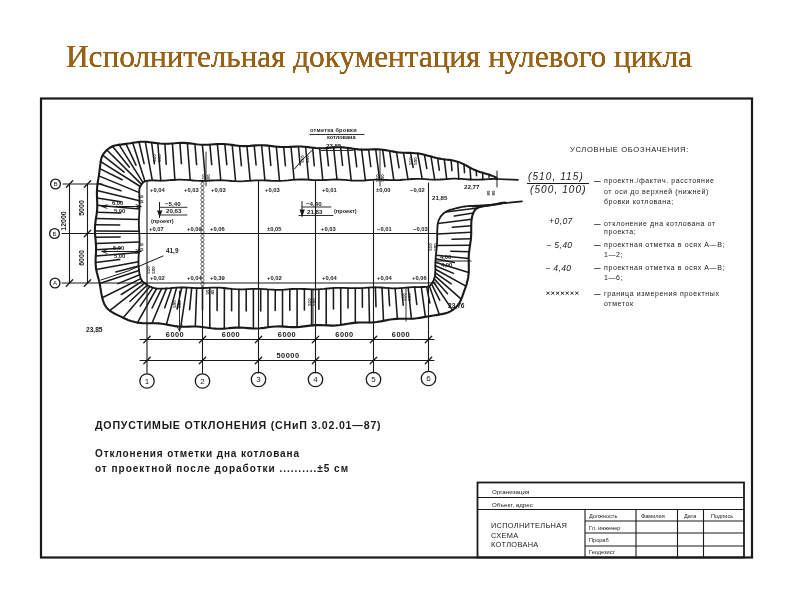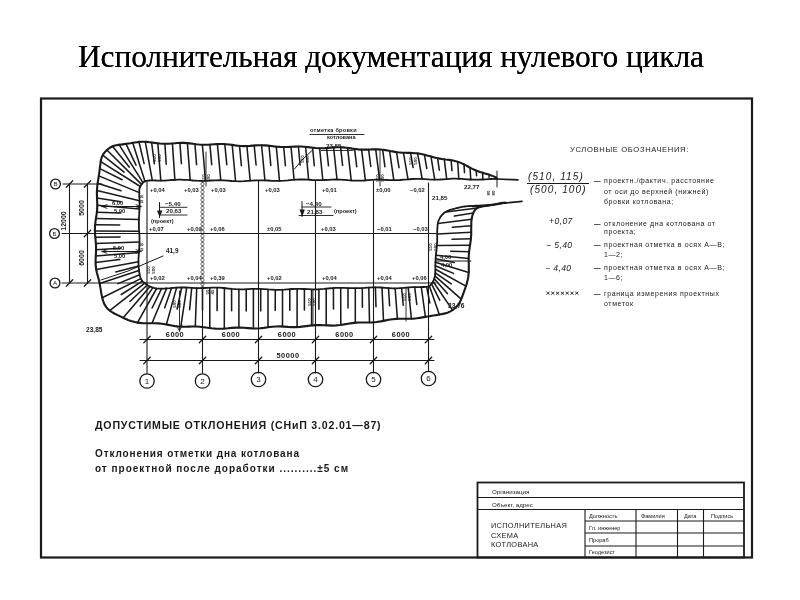--- a/index.html
+++ b/index.html
@@ -1,18 +1,18 @@
 <!DOCTYPE html>
 <html><head><meta charset="utf-8">
 <style>
 html,body{margin:0;padding:0;background:#ffffff;width:800px;height:600px;overflow:hidden;position:relative}
 svg text{stroke:none}
 </style></head>
 <body>
-<div style="position:absolute;left:78px;top:39px;font-family:'Liberation Serif',serif;font-size:31.5px;color:#000000;white-space:nowrap;letter-spacing:-0.15px;filter:blur(0.25px);text-shadow:0 0 0.35px #161616">Исполнительная документация нулевого цикла</div>
+<div style="position:absolute;left:66px;top:39px;font-family:'Liberation Serif',serif;font-size:31.5px;color:#a16207;white-space:nowrap;letter-spacing:-0.15px;filter:blur(0.25px);text-shadow:0 0 0.35px #161616">Исполнительная документация нулевого цикла</div>
 <svg width="800" height="600" viewBox="0 0 800 600" style="position:absolute;left:0;top:0;filter:blur(0.32px)">
 <g fill="none" stroke="#1a1a1a" stroke-linecap="round">
 <rect x="41" y="98.5" width="711" height="459" stroke-width="2.2"></rect>
 <path d="M497.0 179.0L496.3 177.5L494.8 176.9L493.1 176.1L491.1 175.4L489.0 174.6L486.7 173.9L484.4 173.3L482.1 172.6L479.9 171.9L477.9 171.2L476.0 170.5L474.2 169.7L472.4 168.9L470.6 168.0L468.8 167.0L467.1 166.0L465.4 165.1L463.7 164.2L461.9 163.4L460.1 162.6L458.4 161.9L456.6 161.4L454.8 160.9L453.1 160.5L451.3 160.2L449.4 159.9L447.6 159.7L445.7 159.5L443.8 159.2L441.8 159.0L439.7 158.6L437.7 158.2L435.6 157.8L433.4 157.2L431.3 156.6L429.1 156.0L426.9 155.4L424.6 154.8L422.4 154.2L420.0 153.8L417.7 153.4L415.2 153.2L412.7 153.0L410.2 152.9L407.7 152.9L405.1 152.8L402.5 152.7L400.0 152.5L397.5 152.3L395.0 151.9L392.5 151.4L390.1 151.0L387.7 150.5L385.3 150.1L382.9 149.8L380.4 149.5L377.9 149.4L375.4 149.3L372.7 149.4L370.0 149.5L367.2 149.6L364.3 149.6L361.4 149.6L358.3 149.4L355.3 149.0L352.3 148.6L349.2 148.1L346.1 147.7L343.1 147.4L340.0 147.2L337.0 147.2L334.0 147.4L331.0 147.6L328.0 147.9L325.0 148.1L322.0 148.2L319.0 148.2L316.0 148.0L313.0 147.7L310.0 147.4L307.0 147.0L304.0 146.7L301.0 146.5L298.0 146.5L295.0 146.6L292.0 146.7L289.0 146.9L286.0 147.0L283.0 147.0L280.0 146.9L277.0 146.7L274.0 146.4L271.0 146.0L268.0 145.6L265.0 145.4L262.0 145.3L259.0 145.3L256.0 145.4L253.0 145.6L250.0 145.9L247.0 146.0L244.0 146.1L241.0 146.0L238.0 145.7L235.0 145.4L232.0 144.9L229.0 144.5L226.0 144.2L223.0 144.0L220.0 144.0L217.0 144.1L214.0 144.3L211.0 144.5L208.0 144.7L205.0 144.7L202.0 144.7L199.0 144.5L196.0 144.2L193.0 143.8L190.0 143.4L187.0 143.1L183.9 142.9L180.9 142.9L177.8 143.0L174.7 143.3L171.6 143.5L168.6 143.7L165.7 143.7L162.8 143.7L160.0 143.5L157.3 143.2L154.6 142.9L152.0 142.5L149.4 142.2L146.9 141.9L144.4 141.8L142.0 141.8L139.6 141.9L137.3 142.2L135.0 142.5L132.8 142.8L130.6 143.2L128.4 143.5L126.3 143.8L124.2 144.1L122.2 144.4L120.2 144.6L118.3 144.9L116.6 145.2L114.9 145.6L113.2 146.1L111.7 146.8L110.3 147.5L109.0 148.3L107.8 149.2L106.7 150.2L105.7 151.2L104.8 152.3L103.9 153.3L103.2 154.4L102.6 155.5L102.0 156.6L101.6 157.6L101.3 158.7L101.0 159.7L100.8 160.8L100.6 162.0L100.5 163.2L100.3 164.6L100.1 166.0L99.9 167.6L99.7 169.2L99.5 171.0L99.3 172.8L99.0 174.6L98.7 176.6L98.4 178.6L98.0 180.7L97.7 182.8L97.4 184.9L97.2 187.2L97.0 189.6L96.9 192.0L96.9 194.5L97.0 197.1L97.1 199.7L97.2 202.4L97.3 205.0L97.2 207.5L97.1 210.1L96.8 212.6L96.5 215.0L96.1 217.5L95.7 220.0L95.4 222.5L95.1 225.0L95.0 227.5L94.9 230.0L95.0 232.5L95.1 235.0L95.4 237.5L95.6 240.1L95.8 242.6L96.0 245.2L96.1 247.8L96.0 250.3L96.0 252.8L95.8 255.3L95.7 257.7L95.6 260.0L95.6 262.3L95.7 264.5L95.8 266.7L96.1 268.7L96.5 270.8L96.9 272.7L97.4 274.6L97.9 276.5L98.4 278.3L98.9 280.0L99.3 281.7L99.6 283.3L99.9 284.9L100.2 286.4L100.4 287.9L100.7 289.4L100.9 290.8L101.1 292.2L101.4 293.7L101.7 295.1L102.0 296.6L102.3 298.0L102.7 299.4L103.1 300.8L103.6 302.2L104.1 303.6L104.8 304.9L105.6 306.2L106.4 307.4L107.4 308.5L108.4 309.5L109.6 310.5L110.8 311.4L112.1 312.2L113.5 313.0L114.8 313.7L116.2 314.4L117.6 315.1L119.0 315.7L120.3 316.4L121.7 317.0L122.9 317.6L124.1 318.2L125.3 318.7L126.6 319.3L127.9 319.9L129.4 320.4L131.0 321.0L132.9 321.5L135.0 322.1L137.3 322.6L139.9 322.9L142.7 323.2L145.7 323.3L148.8 323.3L152.0 323.2L155.2 323.2L158.5 323.4L161.8 323.7L165.1 324.3L168.3 324.9L171.6 325.5L175.0 326.1L178.4 326.5L181.8 326.7L185.4 326.7L189.0 326.6L192.6 326.5L196.3 326.5L200.0 326.7L203.8 327.2L207.7 327.7L211.6 328.3L215.6 328.6L219.7 328.8L223.7 328.6L227.8 328.3L231.9 327.9L236.0 327.6L240.0 327.6L244.0 327.8L248.0 328.1L252.0 328.4L256.0 328.5L260.0 328.3L264.0 327.9L268.0 327.3L272.0 326.8L276.0 326.5L280.0 326.4L284.0 326.6L288.0 326.9L292.0 327.1L296.0 327.1L300.0 326.9L304.0 326.4L308.0 325.9L312.0 325.4L316.0 325.1L320.0 325.1L324.0 325.2L328.0 325.4L332.1 325.6L336.1 325.4L340.1 325.0L344.1 324.4L348.0 323.7L352.0 323.1L356.0 322.6L360.0 322.5L364.1 322.5L368.2 322.5L372.4 322.4L376.5 322.0L380.7 321.4L384.7 320.6L388.7 319.8L392.6 319.2L396.3 318.9L399.9 318.7L403.4 318.7L406.9 318.8L410.3 318.8L413.5 318.6L416.7 318.3L419.7 317.9L422.5 317.4L425.2 316.9L427.6 316.5L429.9 316.1L431.9 315.7L433.6 315.5L435.1 315.3L436.4 315.1L437.6 314.9L438.7 314.7L439.8 314.5L440.8 314.3L441.8 314.1L443.0 313.9L444.1 313.6L445.1 313.4L446.2 313.1L447.1 312.7L448.1 312.4L449.0 312.0L449.9 311.6L450.8 311.1L451.6 310.6L452.4 310.1L453.2 309.6L454.0 309.0L454.8 308.3L455.5 307.6L456.3 307.0L456.9 306.2L457.6 305.5L458.2 304.7L458.7 304.0L459.2 303.2L459.7 302.4L460.1 301.6L460.5 300.8L460.9 300.1L461.2 299.3L461.5 298.5L461.8 297.6L462.2 296.8L462.5 295.9L462.8 294.9L463.2 294.0L463.5 293.0L463.9 292.0L464.2 290.9L464.6 289.9L465.0 288.8L465.4 287.7L465.8 286.5L466.2 285.3L466.6 284.1L466.9 282.9L467.3 281.6L467.6 280.2L467.9 278.9L468.2 277.5L468.4 276.0L468.5 274.6L468.7 273.1L468.8 271.6L468.8 270.1L468.8 268.5L468.8 266.9L468.8 265.3L468.8 263.7L468.7 262.0L468.7 260.3L468.7 258.7L468.7 257.1L468.8 255.5L468.9 254.0L469.1 252.5L469.2 251.0L469.4 249.6L469.6 248.1L469.8 246.7L470.0 245.4L470.2 244.0L470.4 242.6L470.6 241.3L470.8 240.0L470.9 238.7L471.0 237.5L471.1 236.2L471.2 235.0L471.2 233.8L471.2 232.6L471.2 231.4L471.2 230.2L471.2 229.1L471.2 228.0L471.2 226.9L471.2 225.8L471.3 224.7L471.3 223.7L471.3 222.6L471.4 221.6L471.4 220.6L471.6 219.6L471.7 218.7L471.9 217.7L472.1 216.8L472.3 215.9L472.6 215.0L472.9 214.1L473.2 213.3L473.6 212.4L474.0 211.6L474.4 210.9L474.9 210.2L475.4 209.6L476.0 209.0L476.6 208.6L477.1 208.2L477.8 207.8L478.4 207.6L479.1 207.3L479.7 207.1L480.5 206.9L481.2 206.7L482.0 206.5L482.9 206.4L483.7 206.2L484.6 206.0L485.6 205.9L486.6 205.7L487.6 205.6L488.6 205.4L489.7 205.2L490.9 205.0L492.0 204.8L493.3 204.6L494.8 204.3L496.3 204.0L498.0 203.7L499.6 203.4L501.2 203.1L502.7 202.9L504.0 202.7L505.1 202.6L506.0 203.0" stroke-width="2.1"></path>
 <path d="M506.0 203.0L505.0 202.9L503.8 203.1L502.4 203.3L500.8 203.6L499.0 203.9L497.2 204.3L495.4 204.6L493.5 204.9L491.7 205.1L490.1 205.3L488.5 205.4L486.8 205.5L485.2 205.6L483.5 205.6L481.9 205.6L480.2 205.7L478.6 205.7L477.0 205.7L475.5 205.7L474.0 205.8L472.6 205.8L471.2 205.9L469.8 206.0L468.5 206.1L467.2 206.2L465.9 206.3L464.7 206.5L463.4 206.7L462.2 206.9L461.0 207.1L459.8 207.4L458.6 207.7L457.5 208.0L456.3 208.2L455.2 208.5L454.1 208.8L453.0 209.1L452.0 209.4L451.1 209.6L450.2 209.9L449.3 210.2L448.5 210.5L447.8 210.8L447.1 211.1L446.5 211.5L445.8 211.8L445.2 212.2L444.6 212.6L444.1 213.0L443.5 213.5L442.9 214.0L442.4 214.5L441.9 215.1L441.4 215.7L440.9 216.3L440.4 217.0L440.0 217.7L439.6 218.4L439.3 219.1L438.9 219.8L438.6 220.5L438.4 221.2L438.2 221.9L438.0 222.7L437.9 223.4L437.7 224.2L437.6 225.0L437.5 225.9L437.5 226.9L437.4 227.9L437.3 229.1L437.3 230.4L437.2 231.9L437.2 233.3L437.2 234.9L437.2 236.4L437.2 237.9L437.2 239.4L437.2 240.7L437.1 242.0L437.0 243.2L437.0 244.2L436.9 245.3L436.8 246.2L436.7 247.2L436.7 248.1L436.6 249.0L436.5 250.0L436.4 251.0L436.3 252.0L436.1 253.0L436.0 254.1L435.9 255.2L435.8 256.3L435.7 257.4L435.7 258.5L435.6 259.6L435.5 260.8L435.5 261.9L435.4 263.0L435.4 264.1L435.3 265.2L435.3 266.4L435.3 267.5L435.4 268.7L435.4 269.8L435.3 270.9L435.3 272.0L435.3 273.0L435.2 274.0L435.0 275.0L434.9 275.9L434.7 276.8L434.5 277.7L434.3 278.6L434.0 279.4L433.7 280.2L433.4 281.0L433.0 281.7L432.5 282.3L432.1 282.9L431.7 283.5L431.4 284.0L431.0 284.6L430.6 285.1L429.9 285.6L429.2 286.0L428.2 286.3L427.0 286.6L425.6 286.8L423.8 287.0L421.9 287.0L419.7 287.1L417.4 287.1L414.8 287.1L412.2 287.2L409.3 287.4L406.3 287.6L403.2 287.9L400.0 288.1L396.6 288.3L392.9 288.3L389.1 288.1L385.0 287.8L380.9 287.5L376.7 287.3L372.5 287.4L368.2 287.6L364.1 287.9L360.0 288.1L356.0 288.2L352.0 288.2L348.0 288.1L344.0 287.9L340.0 287.8L336.0 287.9L332.0 288.1L328.0 288.5L324.0 288.9L320.0 289.2L316.0 289.4L312.0 289.4L308.0 289.2L304.0 289.0L300.0 288.8L296.0 288.8L292.0 289.0L288.0 289.3L284.0 289.6L280.0 289.8L276.0 289.8L272.0 289.6L268.0 289.4L264.0 289.1L260.0 288.9L256.0 288.8L252.0 288.9L248.0 289.1L244.0 289.3L240.0 289.4L236.0 289.2L231.9 288.9L227.8 288.5L223.8 288.0L219.7 287.7L215.7 287.6L211.6 287.7L207.7 287.9L203.8 288.0L200.0 288.1L196.2 288.1L192.3 287.9L188.3 287.7L184.4 287.5L180.6 287.5L177.0 287.6L173.5 287.8L170.3 288.1L167.5 288.3L165.0 288.5L163.0 288.6L161.4 288.6L160.1 288.7L159.1 288.7L158.4 288.7L157.7 288.6L157.1 288.6L156.4 288.5L155.7 288.3L154.9 288.1L153.9 287.9L153.0 287.6L152.0 287.3L151.1 286.9L150.1 286.5L149.2 286.1L148.4 285.7L147.5 285.2L146.7 284.6L146.0 284.0L145.3 283.5L144.5 282.9L143.9 282.4L143.2 281.9L142.6 281.3L142.0 280.6L141.4 279.8L140.9 278.8L140.4 277.5L140.0 276.0L139.6 274.2L139.2 272.0L138.9 269.7L138.7 267.1L138.5 264.4L138.5 261.6L138.5 258.7L138.7 255.7L138.9 252.8L139.1 250.0L139.3 247.1L139.5 244.2L139.5 241.1L139.5 238.0L139.4 234.9L139.2 231.8L139.0 228.8L138.9 225.7L138.9 222.8L138.9 220.0L139.0 217.2L139.2 214.4L139.3 211.6L139.5 208.9L139.6 206.2L139.6 203.6L139.5 201.2L139.5 198.9L139.4 196.8L139.3 195.0L139.3 193.4L139.3 192.1L139.3 191.0L139.3 190.0L139.4 189.2L139.5 188.5L139.7 187.8L140.0 187.1L140.3 186.5L140.7 185.8L141.1 185.1L141.5 184.4L141.9 183.8L142.4 183.2L142.9 182.6L143.6 182.1L144.4 181.6L145.4 181.2L146.6 180.9L147.9 180.6L149.5 180.5L151.3 180.4L153.2 180.4L155.3 180.5L157.6 180.6L159.9 180.6L162.3 180.6L164.8 180.6L167.4 180.4L170.0 180.2L172.6 180.0L175.3 179.8L178.1 179.7L180.9 179.7L183.9 179.8L186.9 179.9L190.0 180.2L193.2 180.5L196.6 180.7L200.0 180.8L203.6 180.8L207.4 180.7L211.3 180.5L215.3 180.3L219.4 180.2L223.5 180.4L227.7 180.6L231.8 181.0L236.0 181.2L240.0 181.3L244.0 181.2L248.0 180.9L252.0 180.6L256.0 180.4L260.0 180.3L264.0 180.4L268.0 180.5L272.0 180.8L276.0 180.9L280.0 180.8L284.0 180.6L288.0 180.3L292.0 179.9L296.0 179.6L300.0 179.5L304.0 179.5L308.0 179.7L312.0 180.0L316.0 180.1L320.0 180.1L324.0 180.0L328.0 179.8L332.0 179.6L336.0 179.5L340.0 179.6L344.0 179.8L348.0 180.2L352.0 180.5L356.0 180.7L360.0 180.7L364.0 180.5L368.0 180.2L372.0 179.9L376.0 179.7L380.0 179.7L384.0 179.8L388.0 180.0L392.0 180.1L396.0 180.2L400.0 180.0L404.0 179.7L408.2 179.4L412.3 179.0L416.5 178.9L420.6 178.9L424.7 179.1L428.7 179.4L432.6 179.6L436.4 179.6L440.0 179.5L443.4 179.3L446.7 179.1L449.8 178.9L452.9 178.7L455.8 178.7L458.7 178.8L461.5 178.9L464.3 179.1L467.2 179.3L470.0 179.5L472.9 179.7L476.0 179.7L479.2 179.7L482.3 179.5L485.4 179.3L488.3 179.1L491.0 179.0L493.4 178.9L495.4 178.9L497.0 179.0" stroke-width="1.8"></path>
 <path d="M497 179L518 179.8" stroke-width="1.7"></path>
 <path d="M506 203L522 201.3" stroke-width="1.7"></path>
 <path d="M495.6 177.2L494.9 178.9M489.2 174.7L489.0 177.2M482.7 172.8L482.8 179.5M476.2 170.6L476.6 175.7M470.0 167.7L470.8 179.6M464.0 164.4L464.5 172.6M457.7 161.7L458.8 178.8M451.1 160.2L452.0 170.6M444.3 159.3L446.7 179.1M437.6 158.2L439.3 170.1M431.0 156.5L434.7 179.6M424.4 154.7L426.8 168.5M417.6 153.4L422.2 179.0M410.6 152.9L413.1 167.5M403.5 152.8L408.0 179.4M396.5 152.1L399.0 167.7M389.6 150.9L393.8 180.1M382.7 149.8L384.9 166.7M375.7 149.4L379.6 179.7M368.6 149.5L370.8 166.5M361.6 149.6L365.4 180.4M354.6 148.9L356.7 166.7M347.6 147.9L351.2 180.4M340.6 147.2L342.6 165.5M333.6 147.4L337.0 179.5M326.6 148.0L328.5 165.8M319.6 148.2L322.8 180.0M312.6 147.7L314.3 165.8M305.6 146.8L308.6 179.8M298.4 146.5L300.1 165.0M291.0 146.8L294.1 179.7M283.7 147.0L285.4 165.7M276.3 146.6L279.5 180.9M269.0 145.8L270.8 165.4M261.6 145.3L264.9 180.4M254.2 145.5L256.1 165.0M246.9 146.0L250.2 180.8M239.5 145.8L241.4 165.7M232.2 145.0L235.6 181.2M224.8 144.1L226.8 164.6M217.4 144.1L220.8 180.3M209.9 144.6L211.7 164.6M202.4 144.7L205.5 180.8M194.9 144.0L196.6 164.6M187.4 143.2L190.2 180.2M179.9 143.0L181.4 163.6M172.4 143.4L174.9 179.9M164.9 143.7L166.2 164.3M157.8 143.3L160.8 180.6M151.6 142.5L154.4 163.8M145.3 141.8L152.3 180.4M139.0 142.0L144.1 163.6M132.7 142.8L145.0 181.4M126.0 143.9L136.0 165.2M119.2 144.8L143.0 182.6M112.7 146.4L129.2 167.1M106.9 150.0L141.5 184.4M102.7 155.2L124.1 172.1M100.7 161.7L140.3 186.5M99.8 168.6L122.1 179.7M98.8 175.9L139.3 192.6M97.6 183.2L121.0 190.7M97.0 190.5L139.5 200.8M97.0 197.9L120.9 201.8M97.2 205.3L139.5 209.0M96.8 212.2L120.6 213.0M96.0 218.5L138.9 219.5M95.2 224.7L119.7 225.0M94.9 230.9L139.2 231.2M95.3 237.2L120.0 236.9M95.9 243.4L139.5 242.0M96.0 249.7L120.3 248.3M95.8 256.0L139.0 252.4M95.6 262.5L119.7 259.6M138.5 261.7L96.3 269.6M138.6 266.1L115.8 271.9M139.0 270.4L99.7 283.5M139.7 274.8L117.9 283.6M140.8 278.6L102.2 297.7M142.4 281.2L121.3 294.5M144.8 283.1L109.7 310.6M147.3 285.0L129.9 301.5M150.0 286.5L123.2 317.7M152.9 287.6L140.2 306.1M156.6 288.5L137.5 322.6M161.6 288.6L152.1 308.0M166.6 288.4L152.0 323.2M171.6 287.9L164.7 307.8M176.6 287.6L166.4 324.5M181.7 287.5L177.1 309.0M186.7 287.6L180.8 326.6M191.7 287.9L189.6 309.6M196.7 288.1L195.3 326.5M202.5 288.1L202.5 309.9M209.8 287.8L209.8 328.0M217.1 287.7L217.1 310.6M224.4 288.1L224.3 328.6M231.6 288.9L231.6 310.7M238.9 289.3L238.9 327.6M246.2 289.2L246.2 310.9M253.4 288.9L253.4 328.4M260.7 288.9L260.7 310.9M268.0 289.4L268.0 327.3M275.3 289.8L275.2 310.4M282.5 289.6L282.5 326.5M289.8 289.1L289.8 310.3M297.1 288.8L297.1 327.0M304.4 289.0L304.4 309.9M311.6 289.4L311.6 325.4M318.9 289.3L318.9 309.3M326.2 288.7L326.2 325.3M333.4 288.0L333.5 309.0M340.7 287.8L340.8 324.9M348.0 288.1L348.0 308.0M355.3 288.2L355.3 322.7M362.3 288.0L362.4 307.3M368.8 287.5L369.5 322.5M375.4 287.3L376.0 306.8M382.0 287.6L383.5 320.9M388.5 288.1L389.6 305.7M395.1 288.3L397.4 318.8M401.6 288.0L403.2 305.2M408.2 287.5L411.4 318.7M414.7 287.1L416.8 304.5M421.3 287.0L425.4 316.9M426.6 286.7L429.8 302.9M429.4 285.9L439.3 314.6M431.5 283.9L439.7 300.2M433.1 281.5L452.5 310.1M434.2 278.8L447.4 293.6M434.9 275.9L461.2 299.2M435.3 272.8L451.2 283.9M435.4 269.3L465.9 286.1M435.3 265.8L453.5 273.4M435.4 262.3L468.7 272.4M435.6 258.8L454.2 262.5M468.7 258.5L435.9 255.3M469.2 251.7L450.8 251.3M470.0 245.2L436.9 245.4M470.9 238.7L452.0 239.3M471.2 232.2L437.2 234.1M471.2 225.7L452.3 227.3M471.6 219.3L437.9 223.4M473.3 213.1L454.4 216.1M477.6 207.9L445.8 211.9M485.3 205.9L472.1 206.5M493.1 204.6L478.5 205.7M501.0 203.2L497.8 204.0" stroke-width="1.55"></path>
 <path d="M63 184.0L102 184.0" stroke-width="1.1"></path>
 <path d="M62 233.5L436 233.5" stroke-width="1.1"></path>

